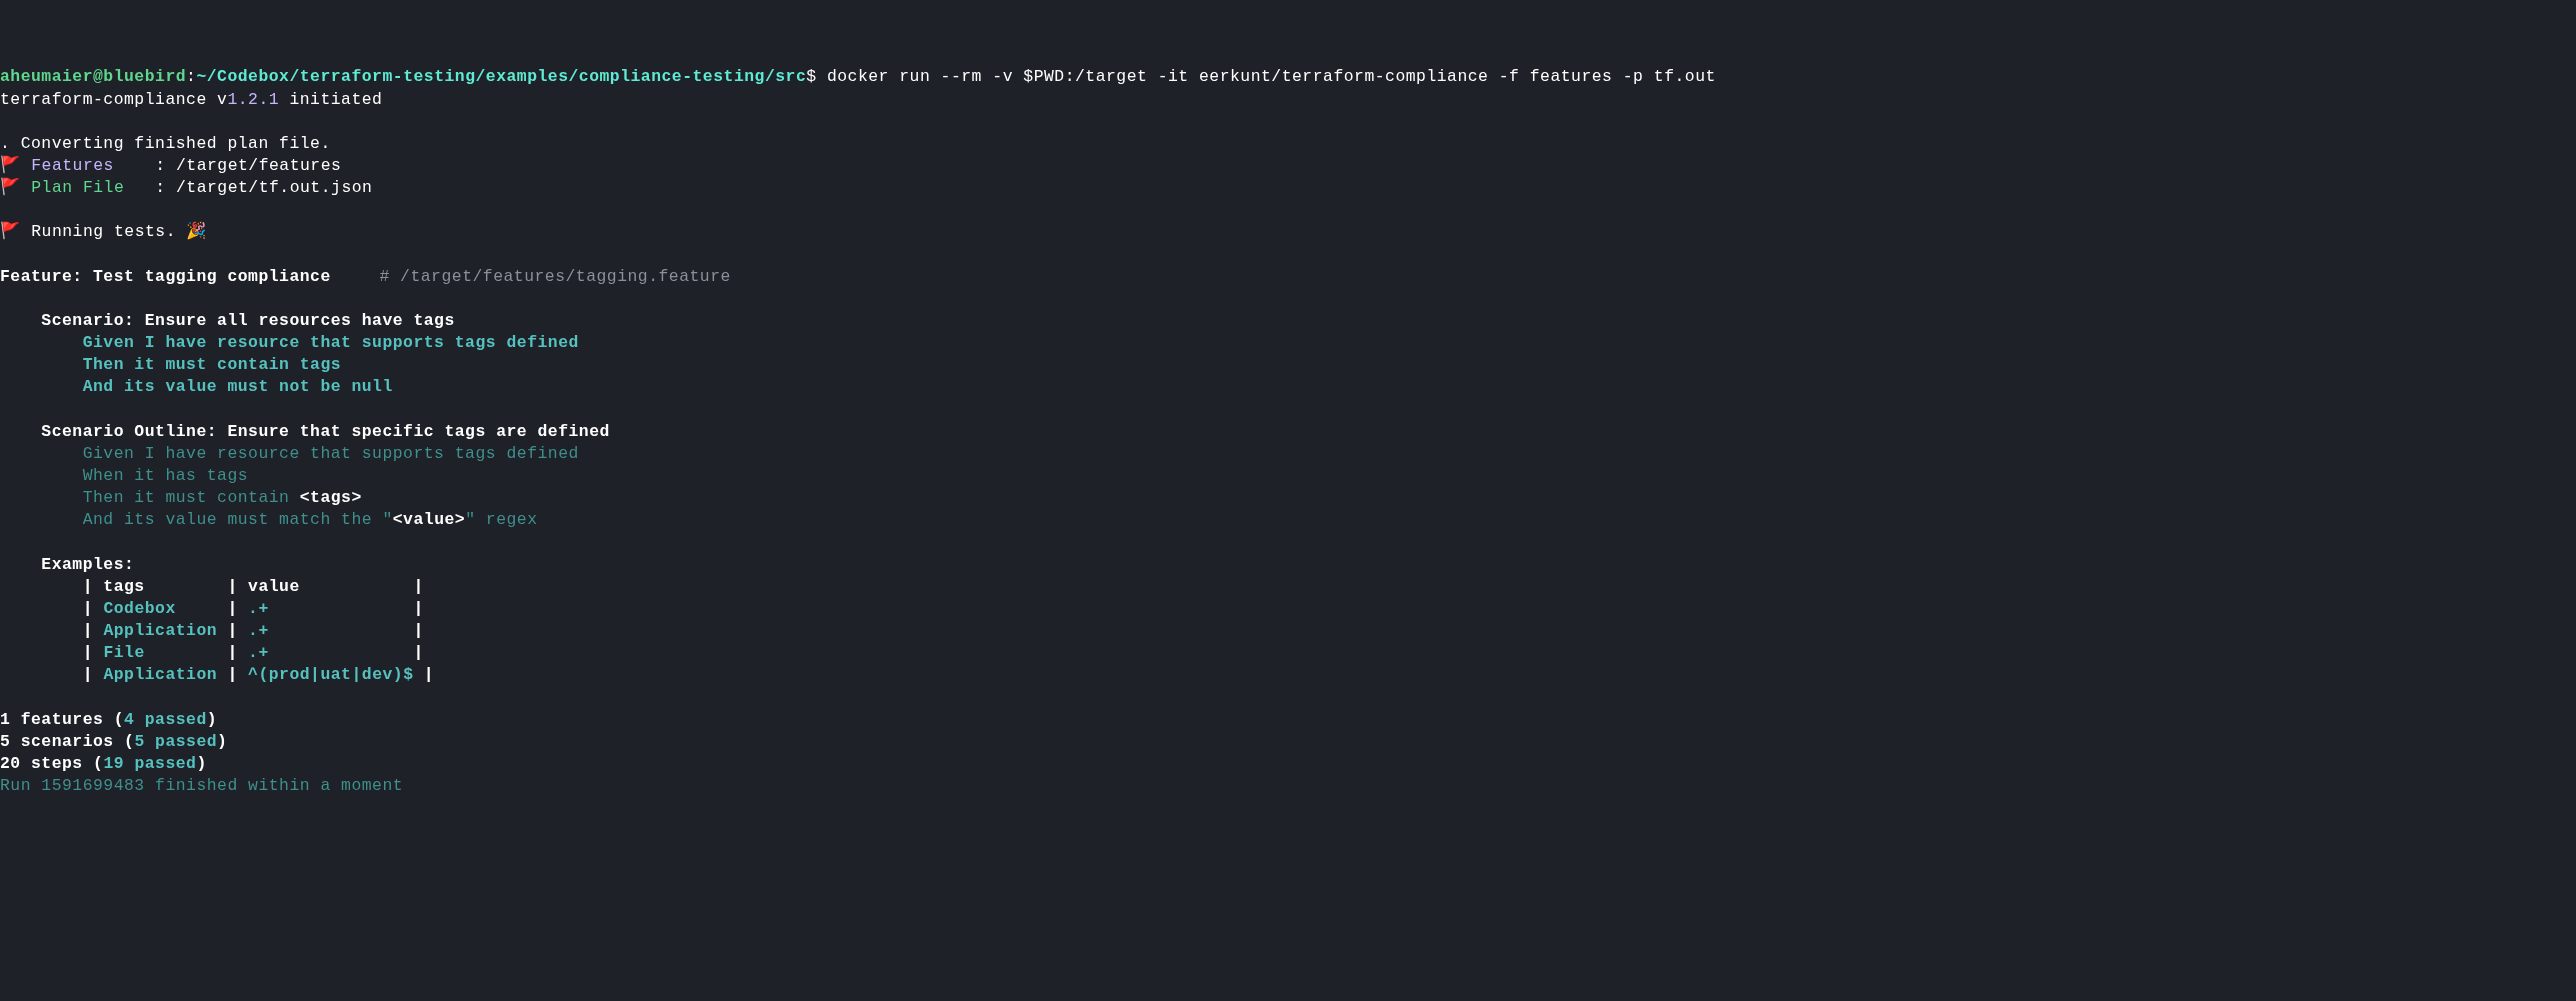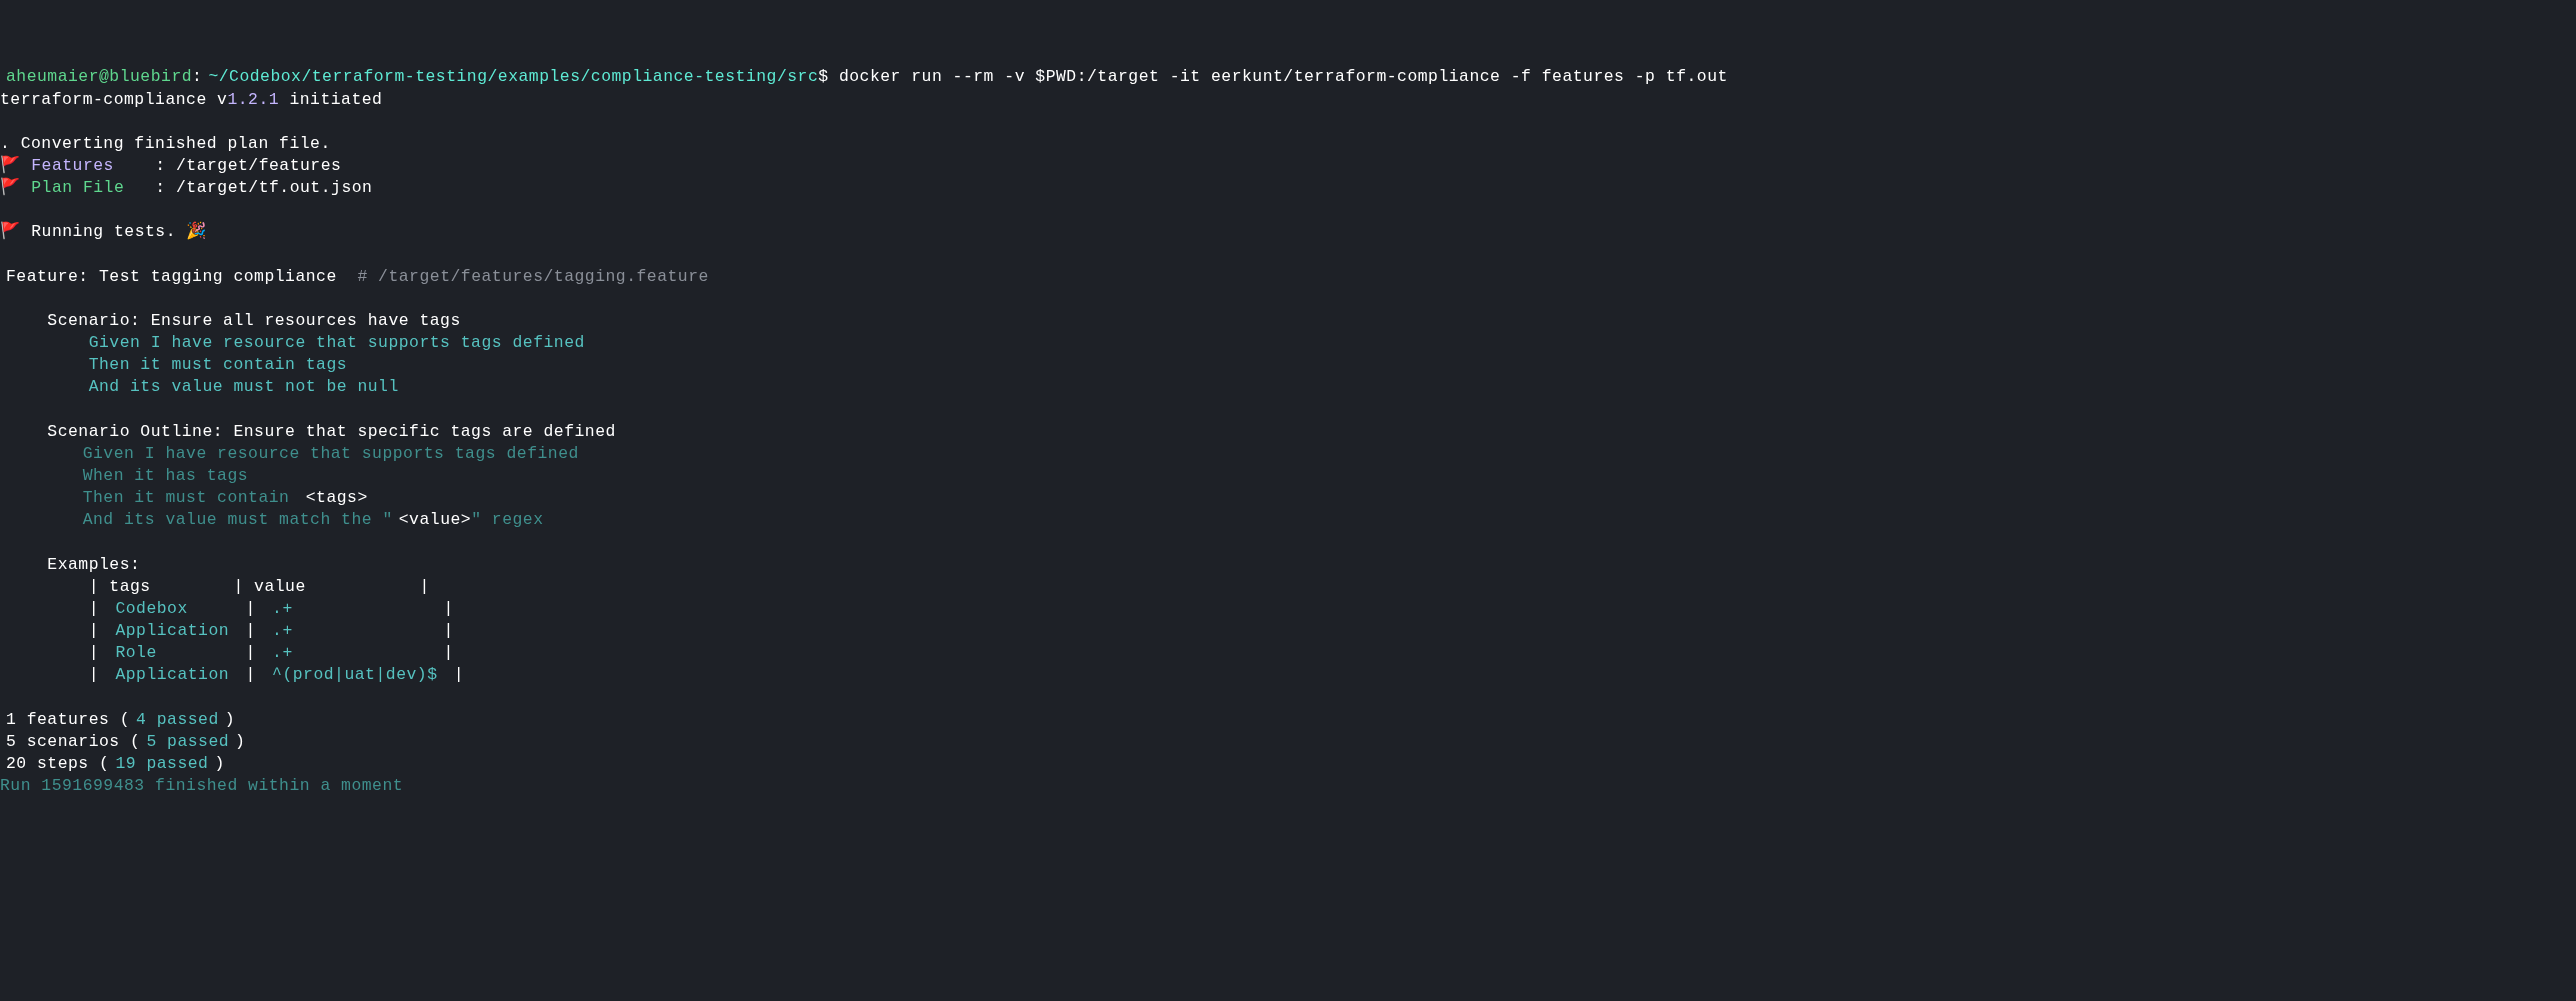--- a/index.html
+++ b/index.html
@@ -10,22 +10,22 @@
     font-size: 16.4px;
     line-height: 1.35;
     padding: 0;
     white-space: pre;
     letter-spacing: 0.5px;
   }
   .green { color: #5fd78e; }
   .blue { color: #5eead4; }
   .orange { color: #c4b5fd; }
   .white { color: #ffffff; }
-  .bold { font-weight: normal; padding-left: 6px; }
-  .gray { color: #8a8f98; }
+  .bold { font-weight: bold; }
+  .gray { color: #8a8f98; margin-left: 28px; }
   .cyan { color: #56c2c0; }
   .cyan-dim { color: #3f8f8d; }
   .flag { color: #ff5555; }
   .term { display: block; }
 </style>
 </head>
 <body>
 
 
 <div class="term"><span><span class="green bold">aheumaier@bluebird</span><span class="white">:</span><span class="blue bold">~/Codebox/terraform-testing/examples/compliance-testing/src</span><span class="white">$</span><span class="white"> docker run --rm -v $PWD:/target -it eerkunt/terraform-compliance -f features -p tf.out</span></span>
@@ -47,21 +47,21 @@
 <span class="white bold">    Scenario Outline: Ensure that specific tags are defined</span>
 <span class="cyan-dim">        Given I have resource that supports tags defined</span>
 <span class="cyan-dim">        When it has tags</span>
 <span><span class="cyan-dim">        Then it must contain </span><span class="white bold">&lt;tags&gt;</span></span>
 <span><span class="cyan-dim">        And its value must match the "</span><span class="white bold">&lt;value&gt;</span><span class="cyan-dim">" regex</span></span>
 
 <span class="white bold">    Examples:</span>
 <span class="white bold">        | tags        | value           |</span>
 <span><span class="white bold">        | </span><span class="cyan bold">Codebox    </span><span class="white bold"> | </span><span class="cyan bold">.+             </span><span class="white bold"> |</span></span>
 <span><span class="white bold">        | </span><span class="cyan bold">Application</span><span class="white bold"> | </span><span class="cyan bold">.+             </span><span class="white bold"> |</span></span>
-<span><span class="white bold">        | </span><span class="cyan bold">Role       </span><span class="white bold"> | </span><span class="cyan bold">.+             </span><span class="white bold"> |</span></span>
+<span><span class="white bold">        | </span><span class="cyan bold">File       </span><span class="white bold"> | </span><span class="cyan bold">.+             </span><span class="white bold"> |</span></span>
 <span><span class="white bold">        | </span><span class="cyan bold">Application</span><span class="white bold"> | </span><span class="cyan bold">^(prod|uat|dev)$</span><span class="white bold"> |</span></span>
 
 <span><span class="white bold">1 features (</span><span class="cyan bold">4 passed</span><span class="white bold">)</span></span>
 <span><span class="white bold">5 scenarios (</span><span class="cyan bold">5 passed</span><span class="white bold">)</span></span>
 <span><span class="white bold">20 steps (</span><span class="cyan bold">19 passed</span><span class="white bold">)</span></span>
 <span class="cyan-dim">Run 1591699483 finished within a moment</span></div>
 
 
 
 

